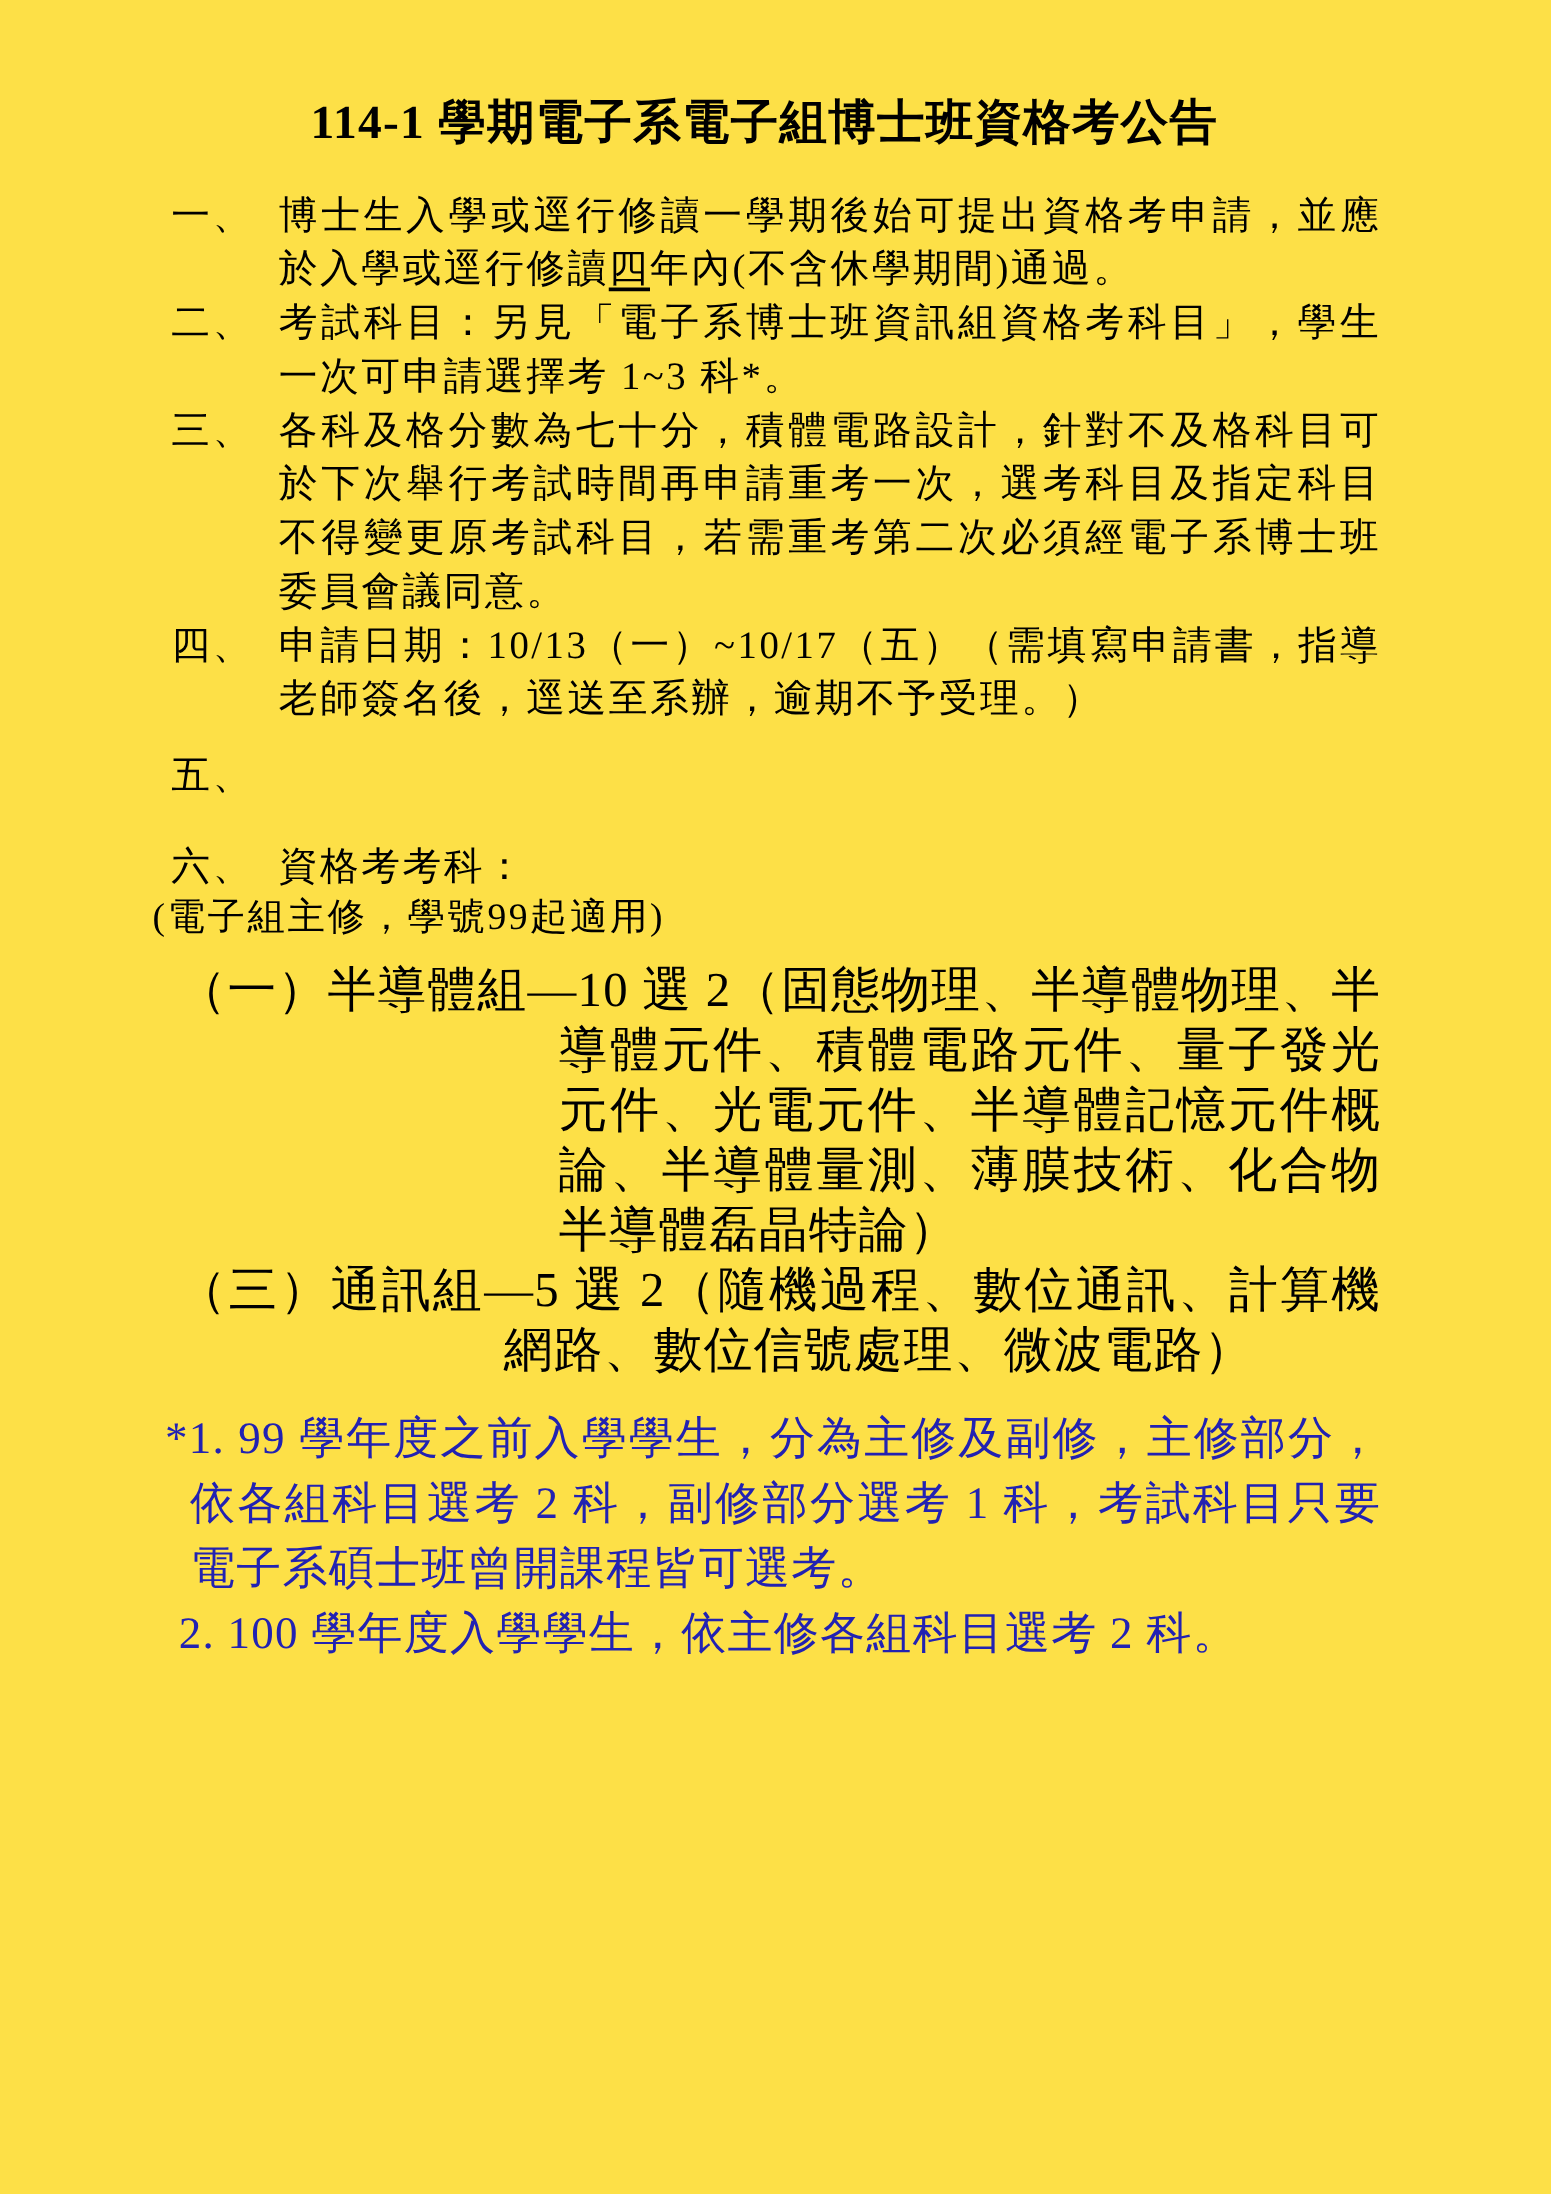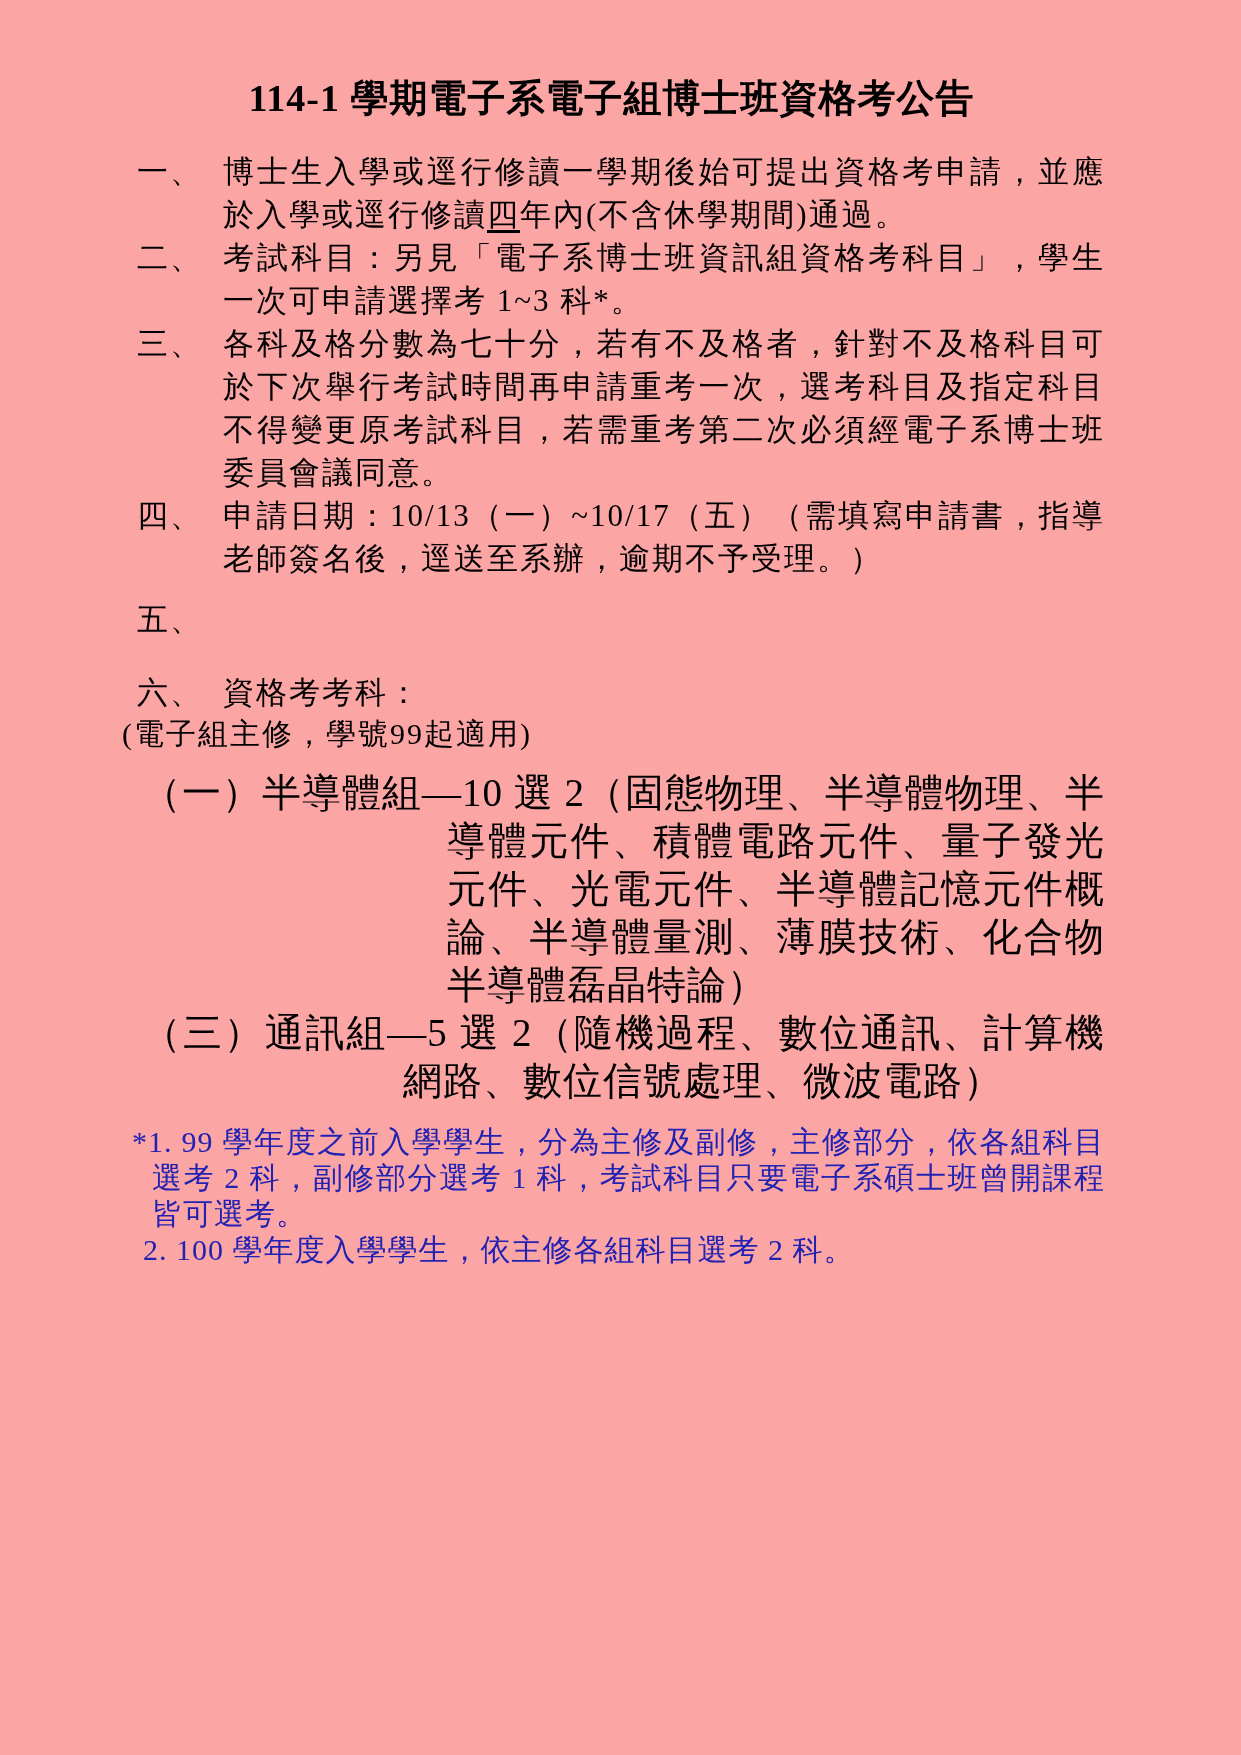--- a/index.html
+++ b/index.html
@@ -5,21 +5,21 @@
   html, body {
     margin: 0;
     padding: 0;
     background: #ffffff;
   }
   .page {
     position: relative;
     width: 1241px;
     height: 1755px;
     box-sizing: border-box;
-    background: #fca5a5;
+    background: #fde047;
     color: #000000;
     padding: 74px 136px 0 118px;
     font-family: "Liberation Serif", "DejaVu Serif", serif;
     overflow: hidden;
   }
   .doc-title {
     font-size: 38px;
     line-height: 48px;
     font-weight: bold;
     text-align: center;
@@ -58,22 +58,22 @@
     font-size: 39px;
     line-height: 48px;
     letter-spacing: 1px;
     text-align: justify;
   }
   .group.hang-wide  { padding-left: 329px; text-indent: -305px; }
   .group.hang-norm  { padding-left: 285px; text-indent: -261px; }
   .footnotes {
     margin-top: 19px;
     color: var(--footnote-color, #2222b2);
-    font-size: 30px;
-    line-height: 36px;
+    font-size: 36px;
+    line-height: 52px;
     letter-spacing: 1px;
   }
   .footnote-1 {
     padding-left: 34px;
     text-indent: -20px;
     text-align: justify;
   }
   .footnote-2 {
     padding-left: 25px;
   }
@@ -92,21 +92,21 @@
       <div class="body"><span>博士生入學或逕行修讀一學期後始可提出資格考申請，並應於入學或逕行修讀</span><span class="ul-char">四</span><span>年內(不含休學期間)通過。</span></div>
     </div>
 
     <div class="item">
       <div class="num">二、</div>
       <div class="body">考試科目：另見「電子系博士班資訊組資格考科目」，學生一次可申請選擇考 1~3 科*。</div>
     </div>
 
     <div class="item">
       <div class="num">三、</div>
-      <div class="body">各科及格分數為七十分，若有不及格者，針對不及格科目可於下次舉行考試時間再申請重考一次，選考科目及指定科目不得變更原考試科目，若需重考第二次必須經電子系博士班委員會議同意。</div>
+      <div class="body">各科及格分數為七十分，積體電路設計，針對不及格科目可於下次舉行考試時間再申請重考一次，選考科目及指定科目不得變更原考試科目，若需重考第二次必須經電子系博士班委員會議同意。</div>
     </div>
 
     <div class="item">
       <div class="num">四、</div>
       <div class="body">申請日期：10/13（一）~10/17（五）（需填寫申請書，指導老師簽名後，逕送至系辦，逾期不予受理。）</div>
     </div>
 
     <div class="item gap-sm">
       <div class="num">五、</div>
     </div>

